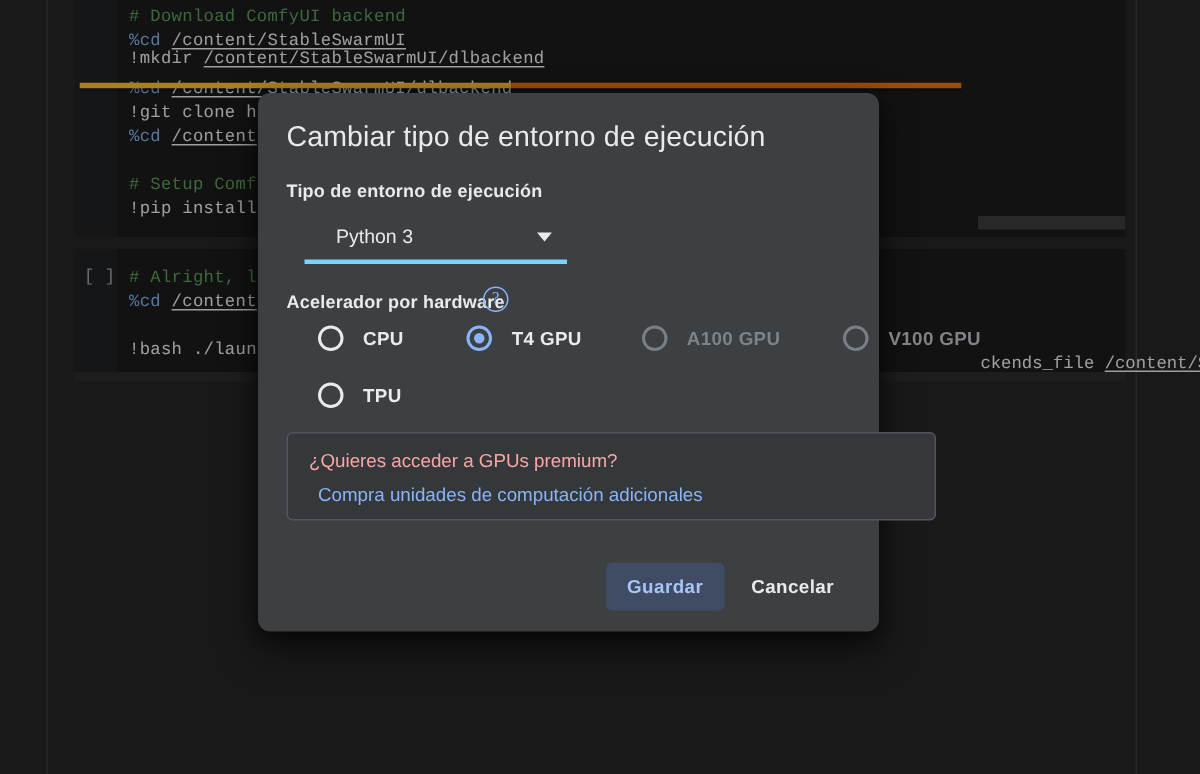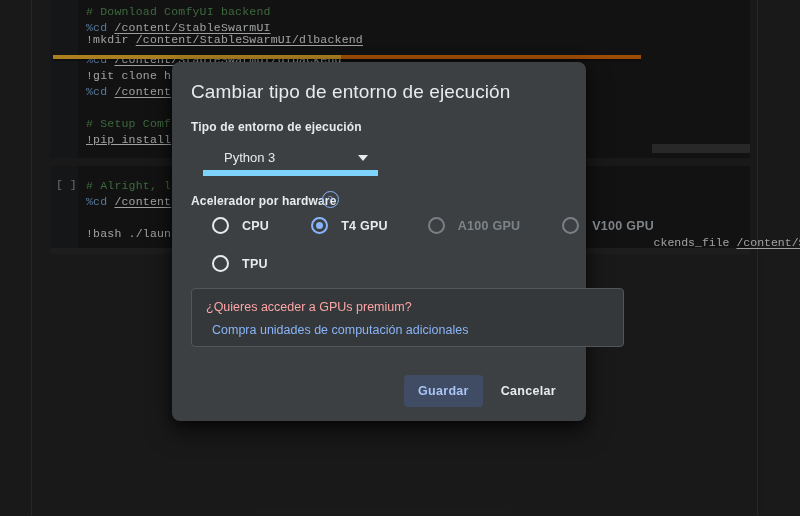--- a/index.html
+++ b/index.html
@@ -188,21 +188,21 @@
   }
   .label-runtime { left: 19px; top: 58px; }
   .label-accel   { left: 19px; top: 132px; }
 
   .select-wrap {
     position: absolute;
     left: 31px;
     top: 80px;
     width: 175px;
     height: 34px;
-    border-bottom: 6px solid #7dd3fc;
+    border-bottom: 3px solid #7dd3fc;
     box-sizing: border-box;
   }
   .select-value {
     position: absolute;
     left: 21px;
     top: 8px;
     font-size: 13px;
     color: #e8eaed;
   }
   .select-arrow {
@@ -351,21 +351,21 @@
   <div class="nb-cell cell-top">
     <div class="code-area" id="code-top">
         <div class="code-line" style="top: 12px;"><span class="tok-comment"># Download ComfyUI backend</span></div>
         <div class="code-line" style="top: 28px;"><span class="tok-magic">%cd </span><span class="tok-path">/content/StableSwarmUI</span></div>
         <div class="code-line" style="top: 40px; text-align: right;"><span class="tok-bang">!mkdir </span><span class="tok-path">/content/StableSwarmUI/dlbackend</span></div>
         <div class="code-line" style="top: 60px;"><span class="tok-magic">%cd </span><span class="tok-path">/content/StableSwarmUI/dlbackend</span></div>
         <div class="code-line" style="top: 76px;"><span class="tok-bang">!git clone h</span></div>
         <div class="code-line" style="top: 92px;"><span class="tok-magic">%cd </span><span class="tok-path">/content</span></div>
         <div class="code-line" style="top: 108px;">&nbsp;</div>
         <div class="code-line" style="top: 124px;"><span class="tok-comment"># Setup Comf</span></div>
-        <div class="code-line" style="top: 140px; text-decoration: underline;"><span class="tok-bang">!pip install</span></div>
+        <div class="code-line" style="top: 140px;"><span class="tok-bang">!pip install</span></div>
       </div>
   </div>
 
   <div class="gray-strip"></div>
 
   <div class="nb-cell cell-bot">
     <div class="prompt-gutter" id="prompt-bot" style="left:6px;top:12px">[ ]</div>
     <div class="code-area" id="code-bot">
         <div class="code-line" style="top: 12px;"><span class="tok-comment"># Alright, l</span></div>
         <div class="code-line" style="top: 28px;"><span class="tok-magic">%cd </span><span class="tok-path">/content</span></div>

